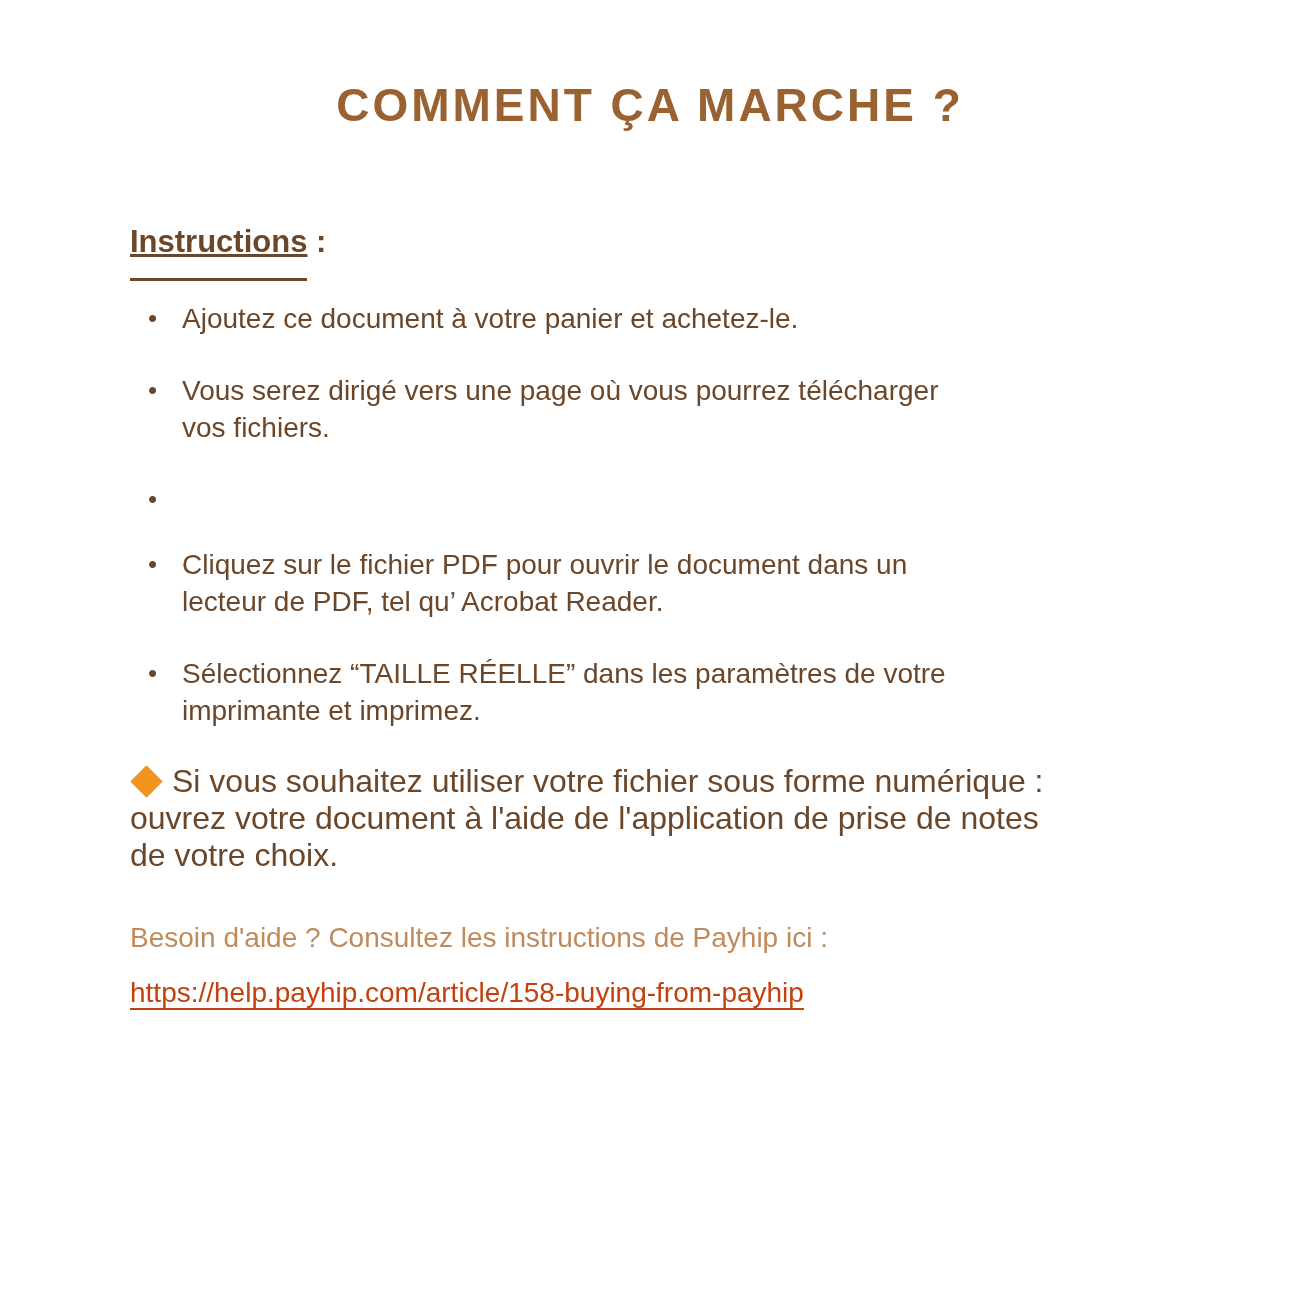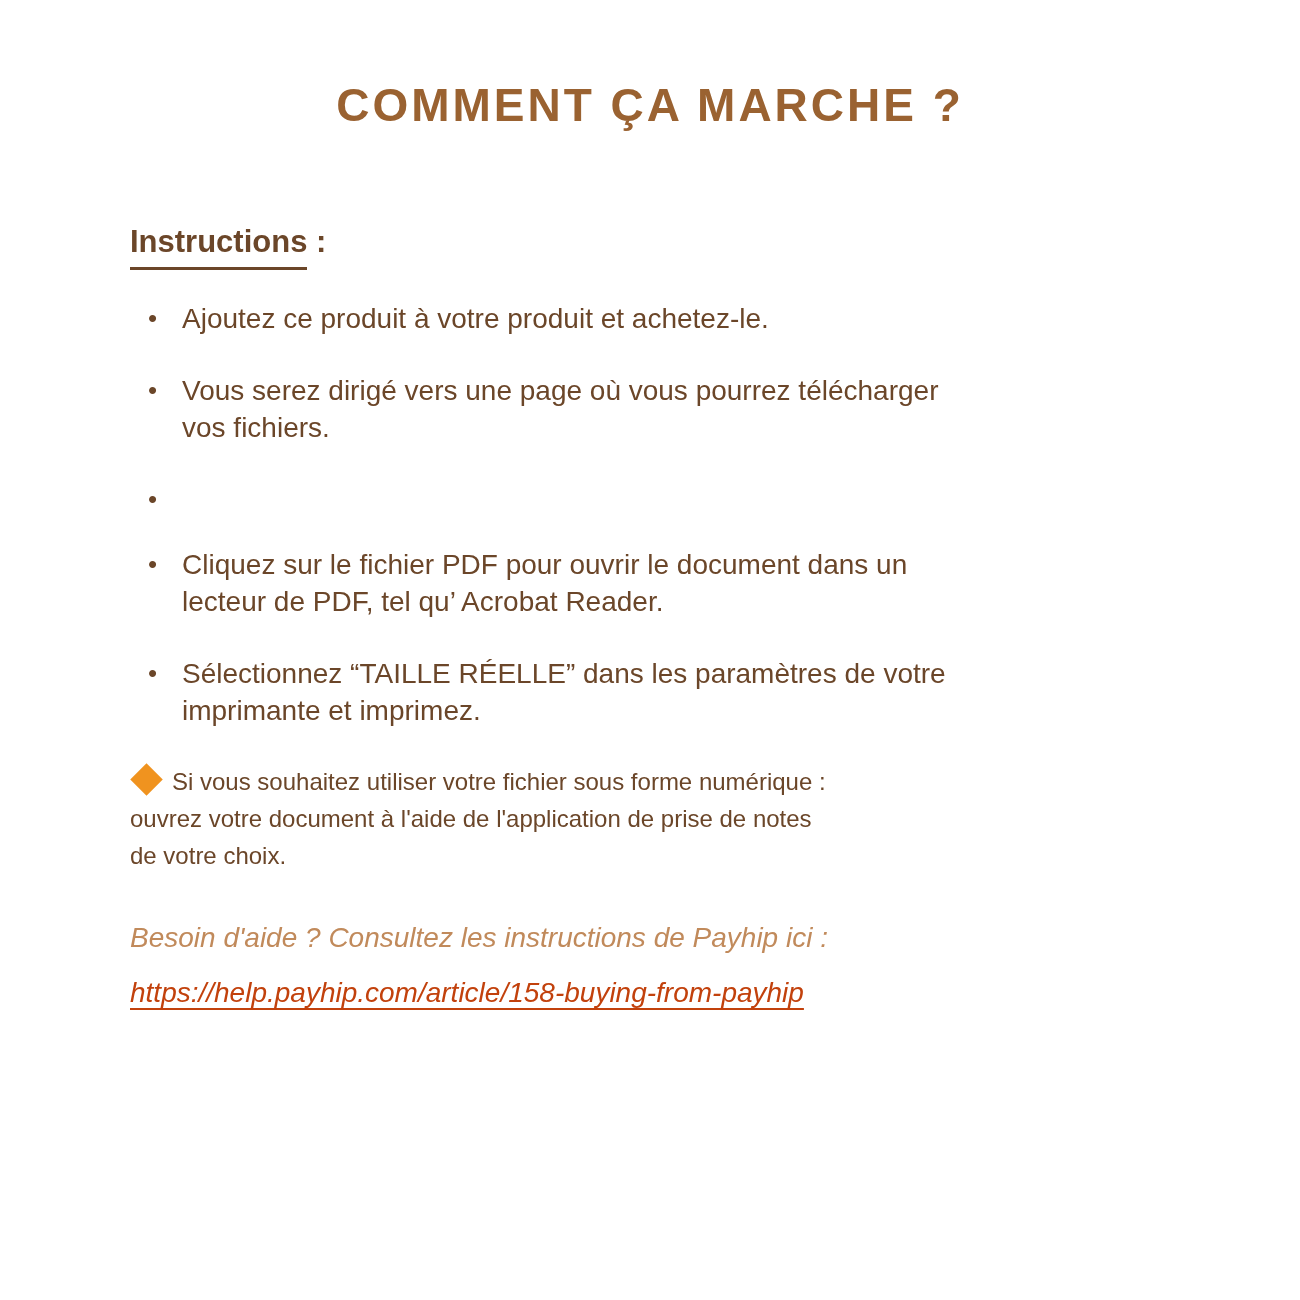--- a/index.html
+++ b/index.html
@@ -24,21 +24,22 @@
     white-space: nowrap;
   }
   .heading {
     margin-top: 92px;
     font-size: 31px;
     font-weight: 700;
     color: #6B4629;
   }
   .heading-label {
     border-bottom: 3px solid #6B4629;
-    padding-bottom: 8px;
+    padding-bottom: 19px;
+    text-decoration: underline;
   }
   .bullet-list { margin-top: 40px; }
   .list-2 { margin-top: 28px; }
   .bullet-item {
     display: flex;
     align-items: flex-start;
     padding-left: 18px;
     color: #6B4629;
     font-size: 28px;
     line-height: 37px;
@@ -59,36 +60,35 @@
   .link {
     color: #6B4629;
     text-decoration: underline;
     text-decoration-thickness: 2px;
     text-underline-offset: 5px;
     cursor: pointer;
   }
   .note {
     margin-top: 34px;
     color: #6B4629;
-    font-size: 24px;
+    font-size: 32px;
     line-height: 37px;
   }
   .diamond {
     display: inline-block;
     width: 23px; height: 23px;
     background: #F0931F;
     transform: rotate(45deg);
     margin: 0 14px 0 5px;
     vertical-align: -1px;
   }
   .note-text { white-space: pre-line; }
   .footer {
     margin-top: 46px;
     color: #C18A5B;
-    font-style: italic;
     font-size: 28px;
     line-height: 36px;
   }
   .footer-line + .footer-line { margin-top: 19px; }
   .footer-link {
     color: #c2410c;
     text-decoration: underline;
     text-decoration-thickness: 2px;
     text-underline-offset: 6px;
     cursor: pointer;
@@ -99,21 +99,21 @@
 
 <div class="page">
 
   <h1 class="title">COMMENT ÇA MARCHE ?</h1>
 
   <div class="heading"><span class="heading-label">Instructions</span><span class="heading-suffix"> :</span></div>
 
   <div class="bullet-list list-1">
     <div class="bullet-item">
       <span class="dot">•</span>
-      <span class="bullet-text">Ajoutez ce produit à votre produit et achetez-le.</span>
+      <span class="bullet-text">Ajoutez ce document à votre panier et achetez-le.</span>
     </div>
     <div class="bullet-item">
       <span class="dot">•</span>
       <span class="bullet-text">Vous serez dirigé vers une page où vous pourrez télécharger
 vos fichiers.</span>
     </div>
     <div class="bullet-item">
       <span class="dot">•</span>
     </div>
   </div>

